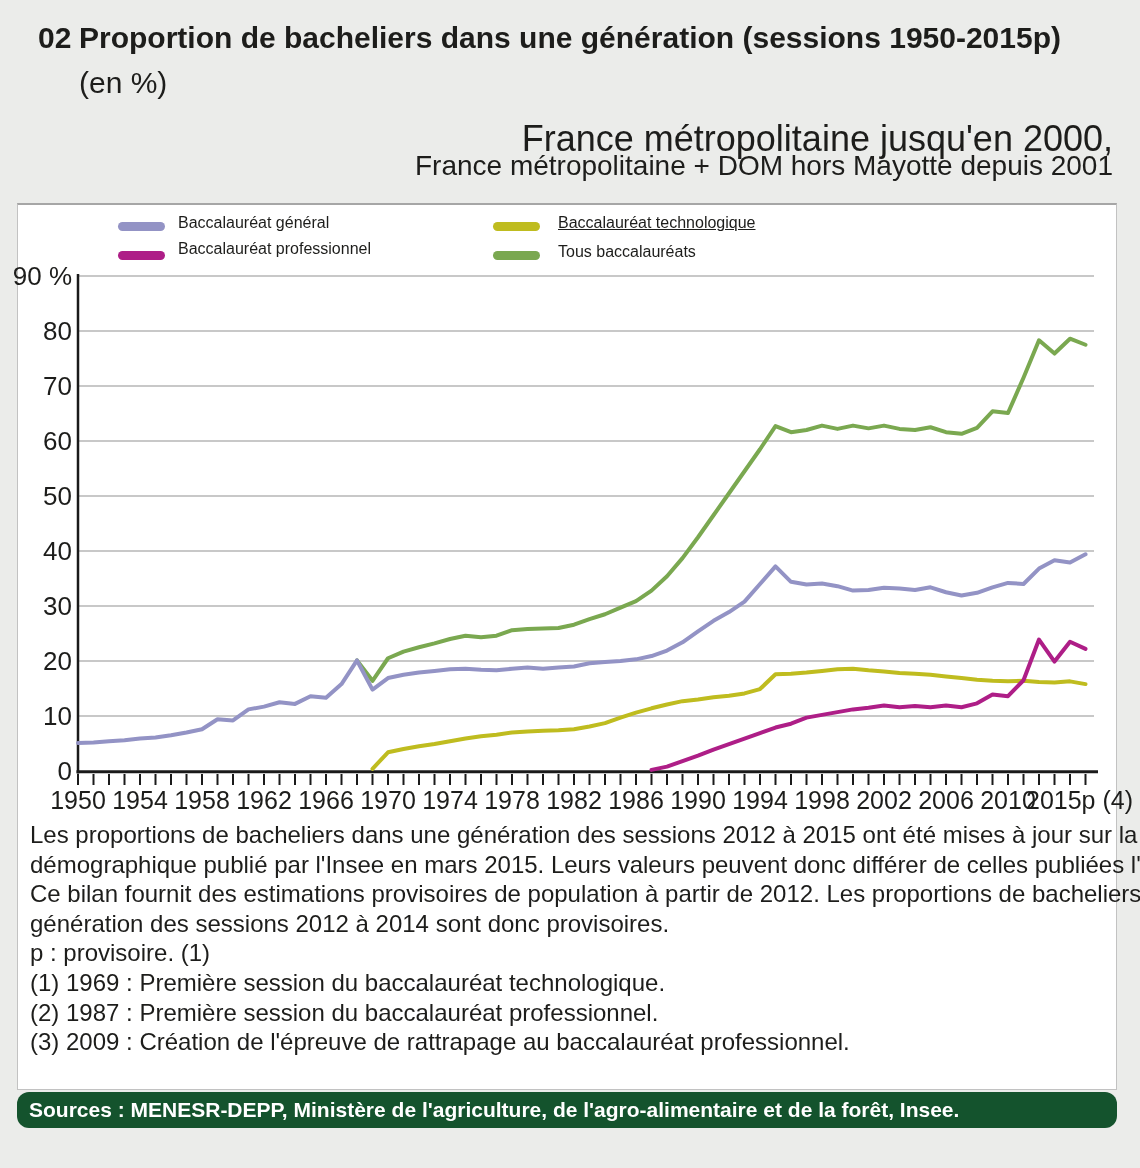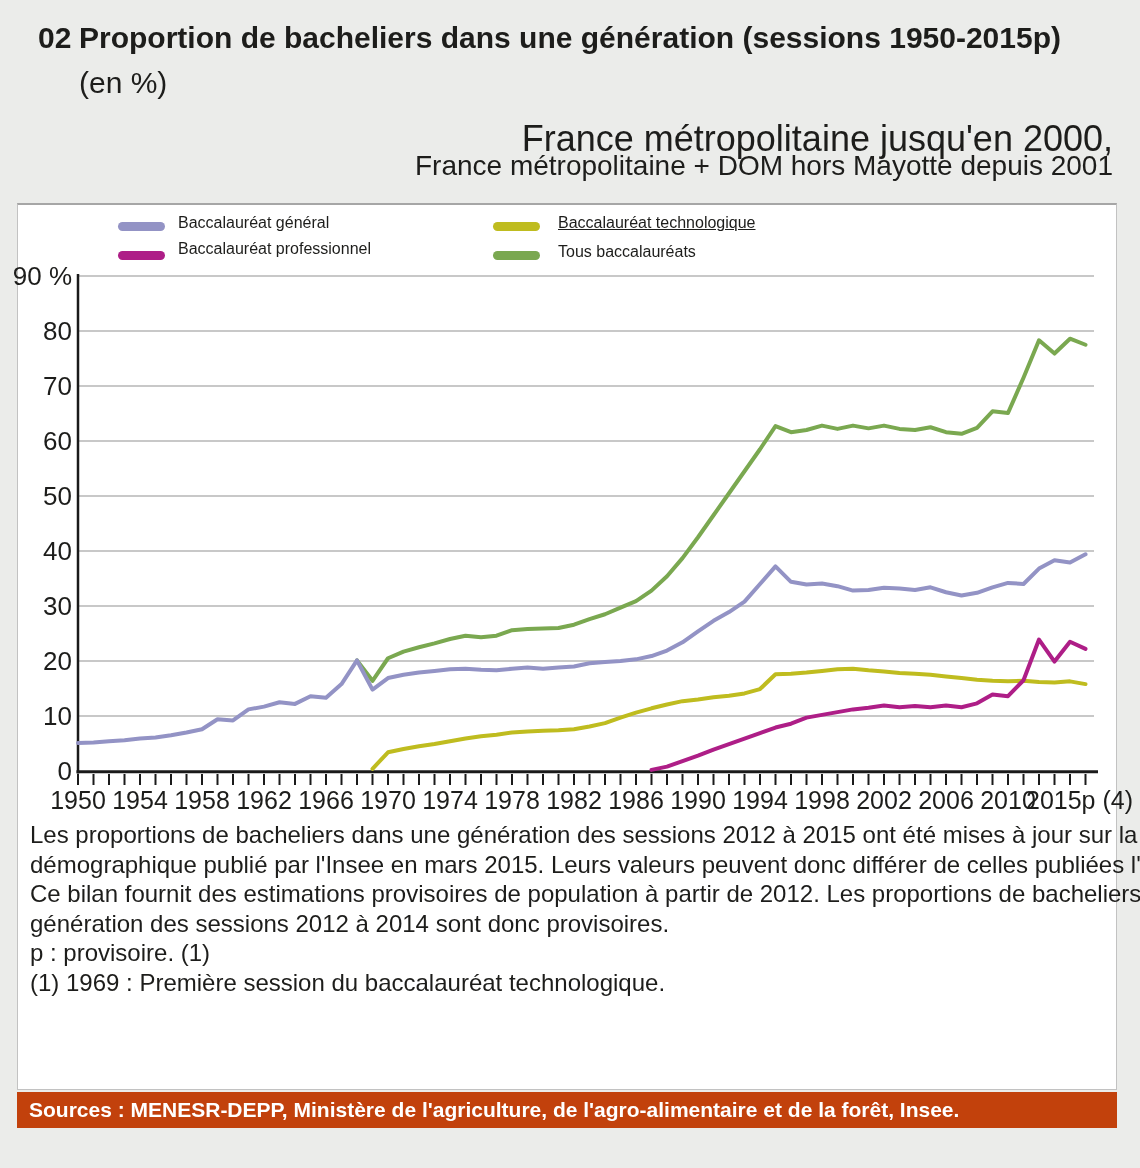--- a/index.html
+++ b/index.html
@@ -168,17 +168,19 @@
     <polyline points="78,742.95 93.5,742.4 109,741.3 124.5,740.2 140,738.55 155.5,737.45 171,735.25 186.5,732.5 202,729.2 217.5,719.3 233,720.4 248.5,709.4 264,706.65 279.5,702.25 295,703.9 310.5,696.2 326,697.85 341.5,684.1 357,660.45 372.5,689.6 388,678.05 403.5,674.75 419,672.55 434.5,670.9 450,669.25 465.5,668.7 481,669.8 496.5,670.35 512,668.7 527.5,667.6 543,668.7 558.5,667.6 574,666.5 589.5,663.2 605,662.1 620.5,661 636,659.35 651.5,656.05 667,650.55 682.5,642.3 698,631.3 713.5,620.85 729,612.05 744.5,601.6 760,584 775.5,566.4 791,581.8 806.5,584.55 822,583.45 837.5,586.2 853,590.6 868.5,590.05 884,587.85 899.5,588.4 915,590.05 930.5,587.3 946,592.25 961.5,595.55 977,592.8 992.5,587.3 1008,582.9 1023.5,584 1039,568.6 1054.5,560.35 1070,562.55 1085.5,554.3" fill="none" stroke="#9393c5" stroke-width="4" stroke-linejoin="round" stroke-linecap="round"></polyline>
   </svg>
 
 <div class="footnotes">
     <div class="fn-line">Les proportions de bacheliers dans une génération des sessions 2012 à 2015 ont été mises à jour sur la base du bilan</div>
     <div class="fn-line">démographique publié par l'Insee en mars 2015. Leurs valeurs peuvent donc différer de celles publiées l'année dernière.</div>
     <div class="fn-line">Ce bilan fournit des estimations provisoires de population à partir de 2012. Les proportions de bacheliers dans une</div>
     <div class="fn-line">génération des sessions 2012 à 2014 sont donc provisoires.</div>
     <div class="fn-line">p : provisoire. (1)</div>
     <div class="fn-line">(1) 1969 : Première session du baccalauréat technologique.</div>
+    <div class="fn-line">(2) 1987 : Première session du baccalauréat professionnel.</div>
+    <div class="fn-line">(3) 2009 :  Création de l'épreuve de rattrapage au baccalauréat professionnel.</div>
   </div>
 
-<div class="sources-bar" style="background: #c2410c; color: rgb(255, 255, 255);">
+<div class="sources-bar" style="background: #14532d; color: rgb(255, 255, 255); border-radius: 12px;">
   <span>Sources : MENESR-DEPP, Ministère de l'agriculture, de l'agro-alimentaire et de la forêt, Insee.</span>
 </div>
 
 </body></html>

